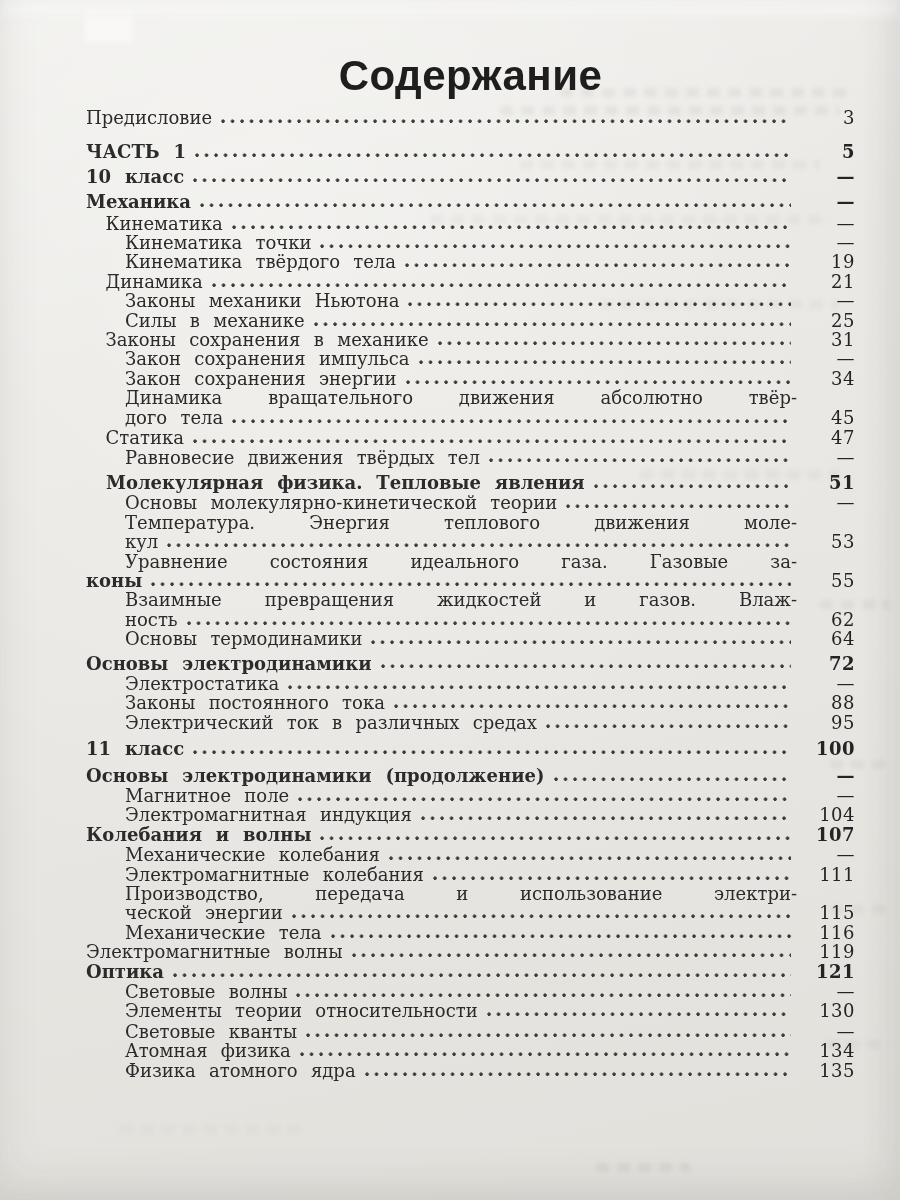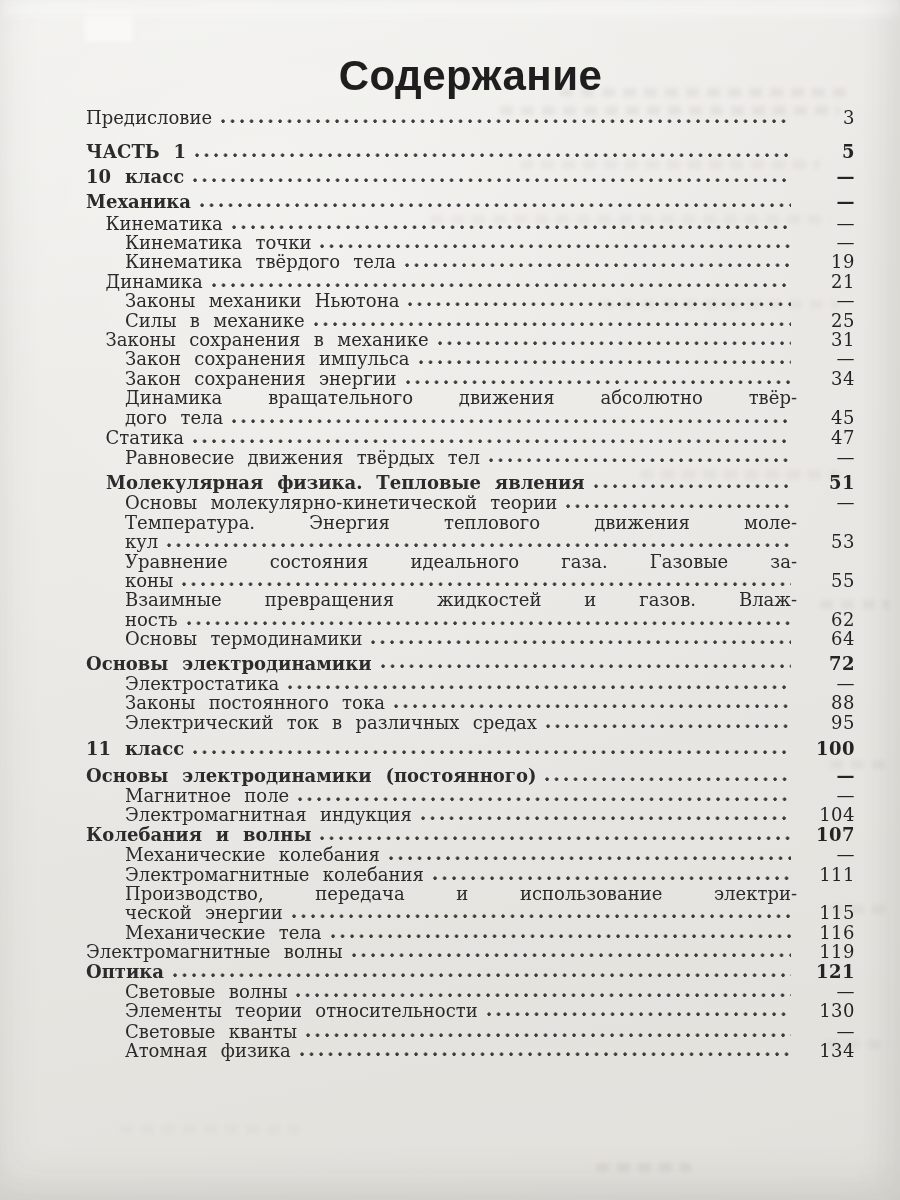--- a/index.html
+++ b/index.html
@@ -206,21 +206,21 @@
           <span class="page-num">—</span>
         </div>
         <div class="row wrap" style="margin-left: 39px;"><span class="text">Температура. Энергия теплового движения моле-</span></div>
         <div class="row">
           <span class="text" style="margin-left: 39px;">кул</span>
           <span class="leader"></span>
           <span class="page-num">53</span>
         </div>
         <div class="row wrap" style="margin-left: 39px;"><span class="text">Уравнение состояния идеального газа. Газовые за-</span></div>
         <div class="row">
-          <span class="text" style="margin-left: 39px;">коны</span>
+          <span class="text" style=" font-weight: bold;">коны</span>
           <span class="leader"></span>
           <span class="page-num">55</span>
         </div>
         <div class="row wrap" style="margin-left: 39px;"><span class="text">Взаимные превращения жидкостей и газов. Влаж-</span></div>
         <div class="row">
           <span class="text" style="margin-left: 39px;">ность</span>
           <span class="leader"></span>
           <span class="page-num">62</span>
         </div>
         <div class="row">
@@ -247,21 +247,21 @@
           <span class="text" style="margin-left: 39px;">Электрический ток в различных средах</span>
           <span class="leader"></span>
           <span class="page-num">95</span>
         </div>
         <div class="row bold" style="margin-top: 7px;">
           <span class="text">11 класс</span>
           <span class="leader"></span>
           <span class="page-num">100</span>
         </div>
         <div class="row bold" style="margin-top: 7px;">
-          <span class="text">Основы электродинамики (постоянного)</span>
+          <span class="text">Основы электродинамики (продолжение)</span>
           <span class="leader"></span>
           <span class="page-num">—</span>
         </div>
         <div class="row" style="margin-top: 1px;">
           <span class="text" style="margin-left: 39px;">Магнитное поле</span>
           <span class="leader"></span>
           <span class="page-num">—</span>
         </div>
         <div class="row">
           <span class="text" style="margin-left: 39px;">Электромагнитная индукция</span>
@@ -317,17 +317,22 @@
         <div class="row" style="margin-top: 1px;">
           <span class="text" style="margin-left: 39px;">Световые кванты</span>
           <span class="leader"></span>
           <span class="page-num">—</span>
         </div>
         <div class="row">
           <span class="text" style="margin-left: 39px;">Атомная физика</span>
           <span class="leader"></span>
           <span class="page-num">134</span>
         </div>
+        <div class="row">
+          <span class="text" style="margin-left: 39px;">Физика атомного ядра</span>
+          <span class="leader"></span>
+          <span class="page-num">135</span>
+        </div>
       </div>
   </div>
 
   <div class="vignette"></div>
 </div>
 
 </body></html>

